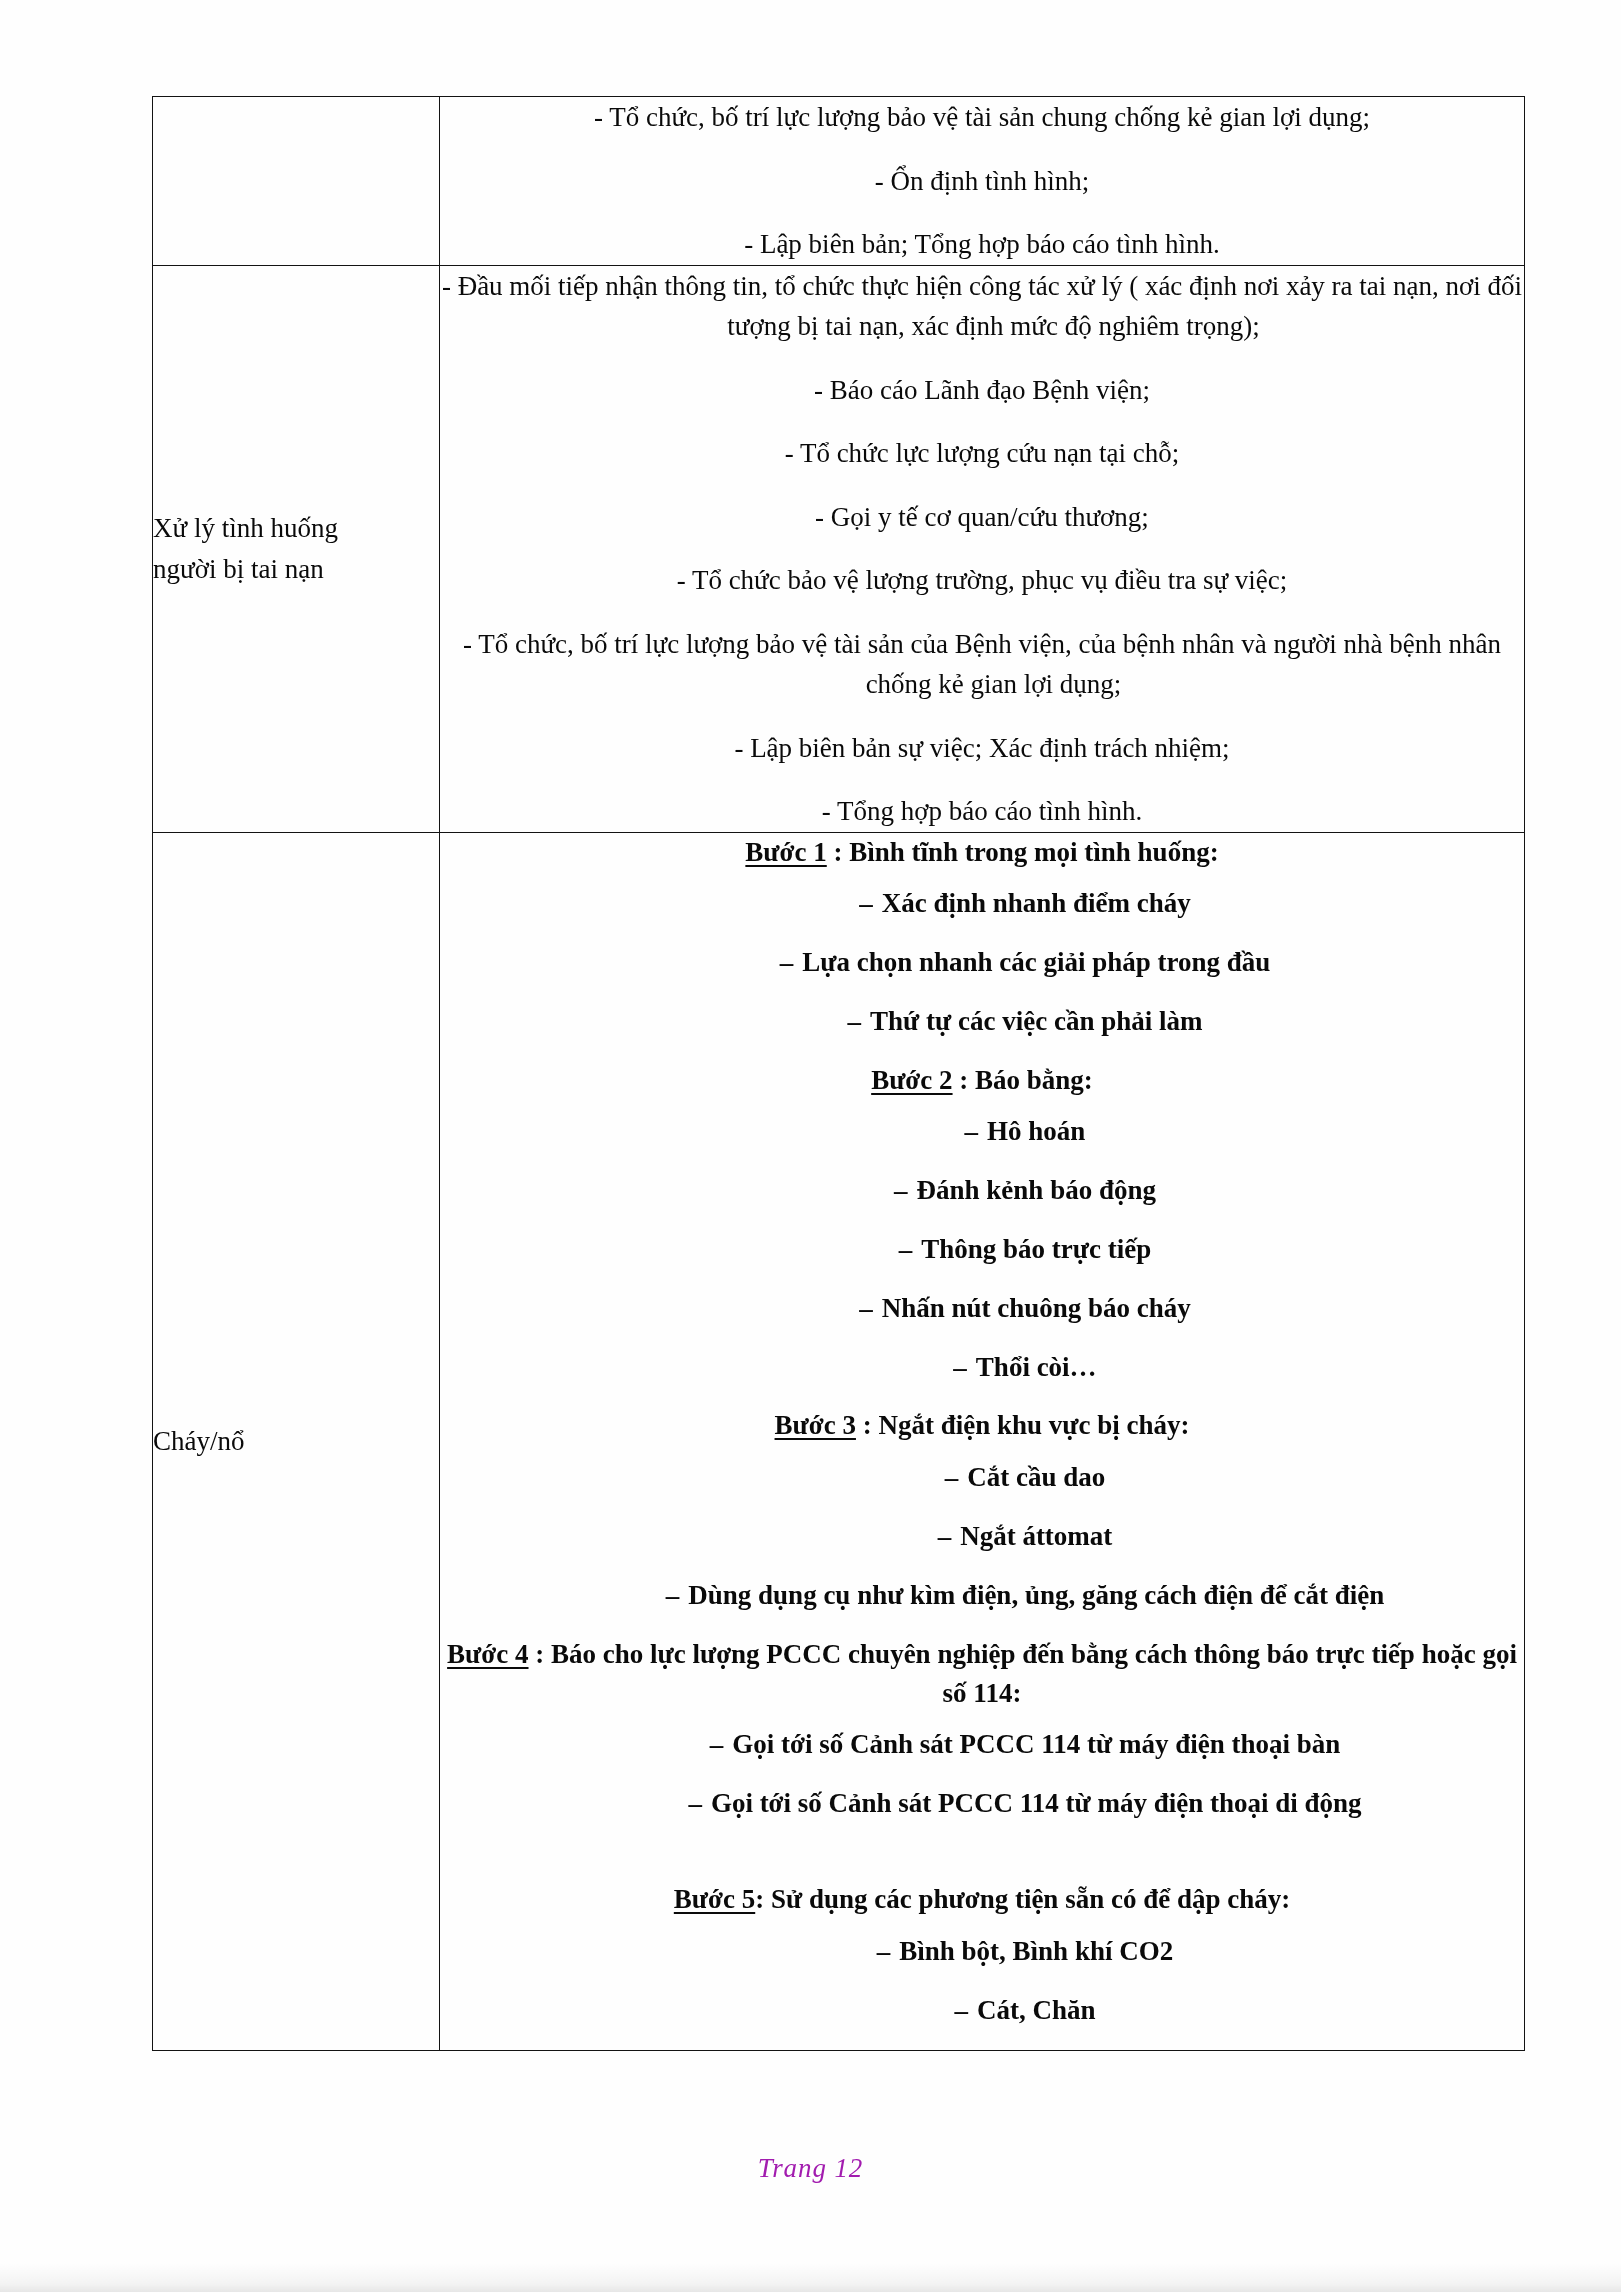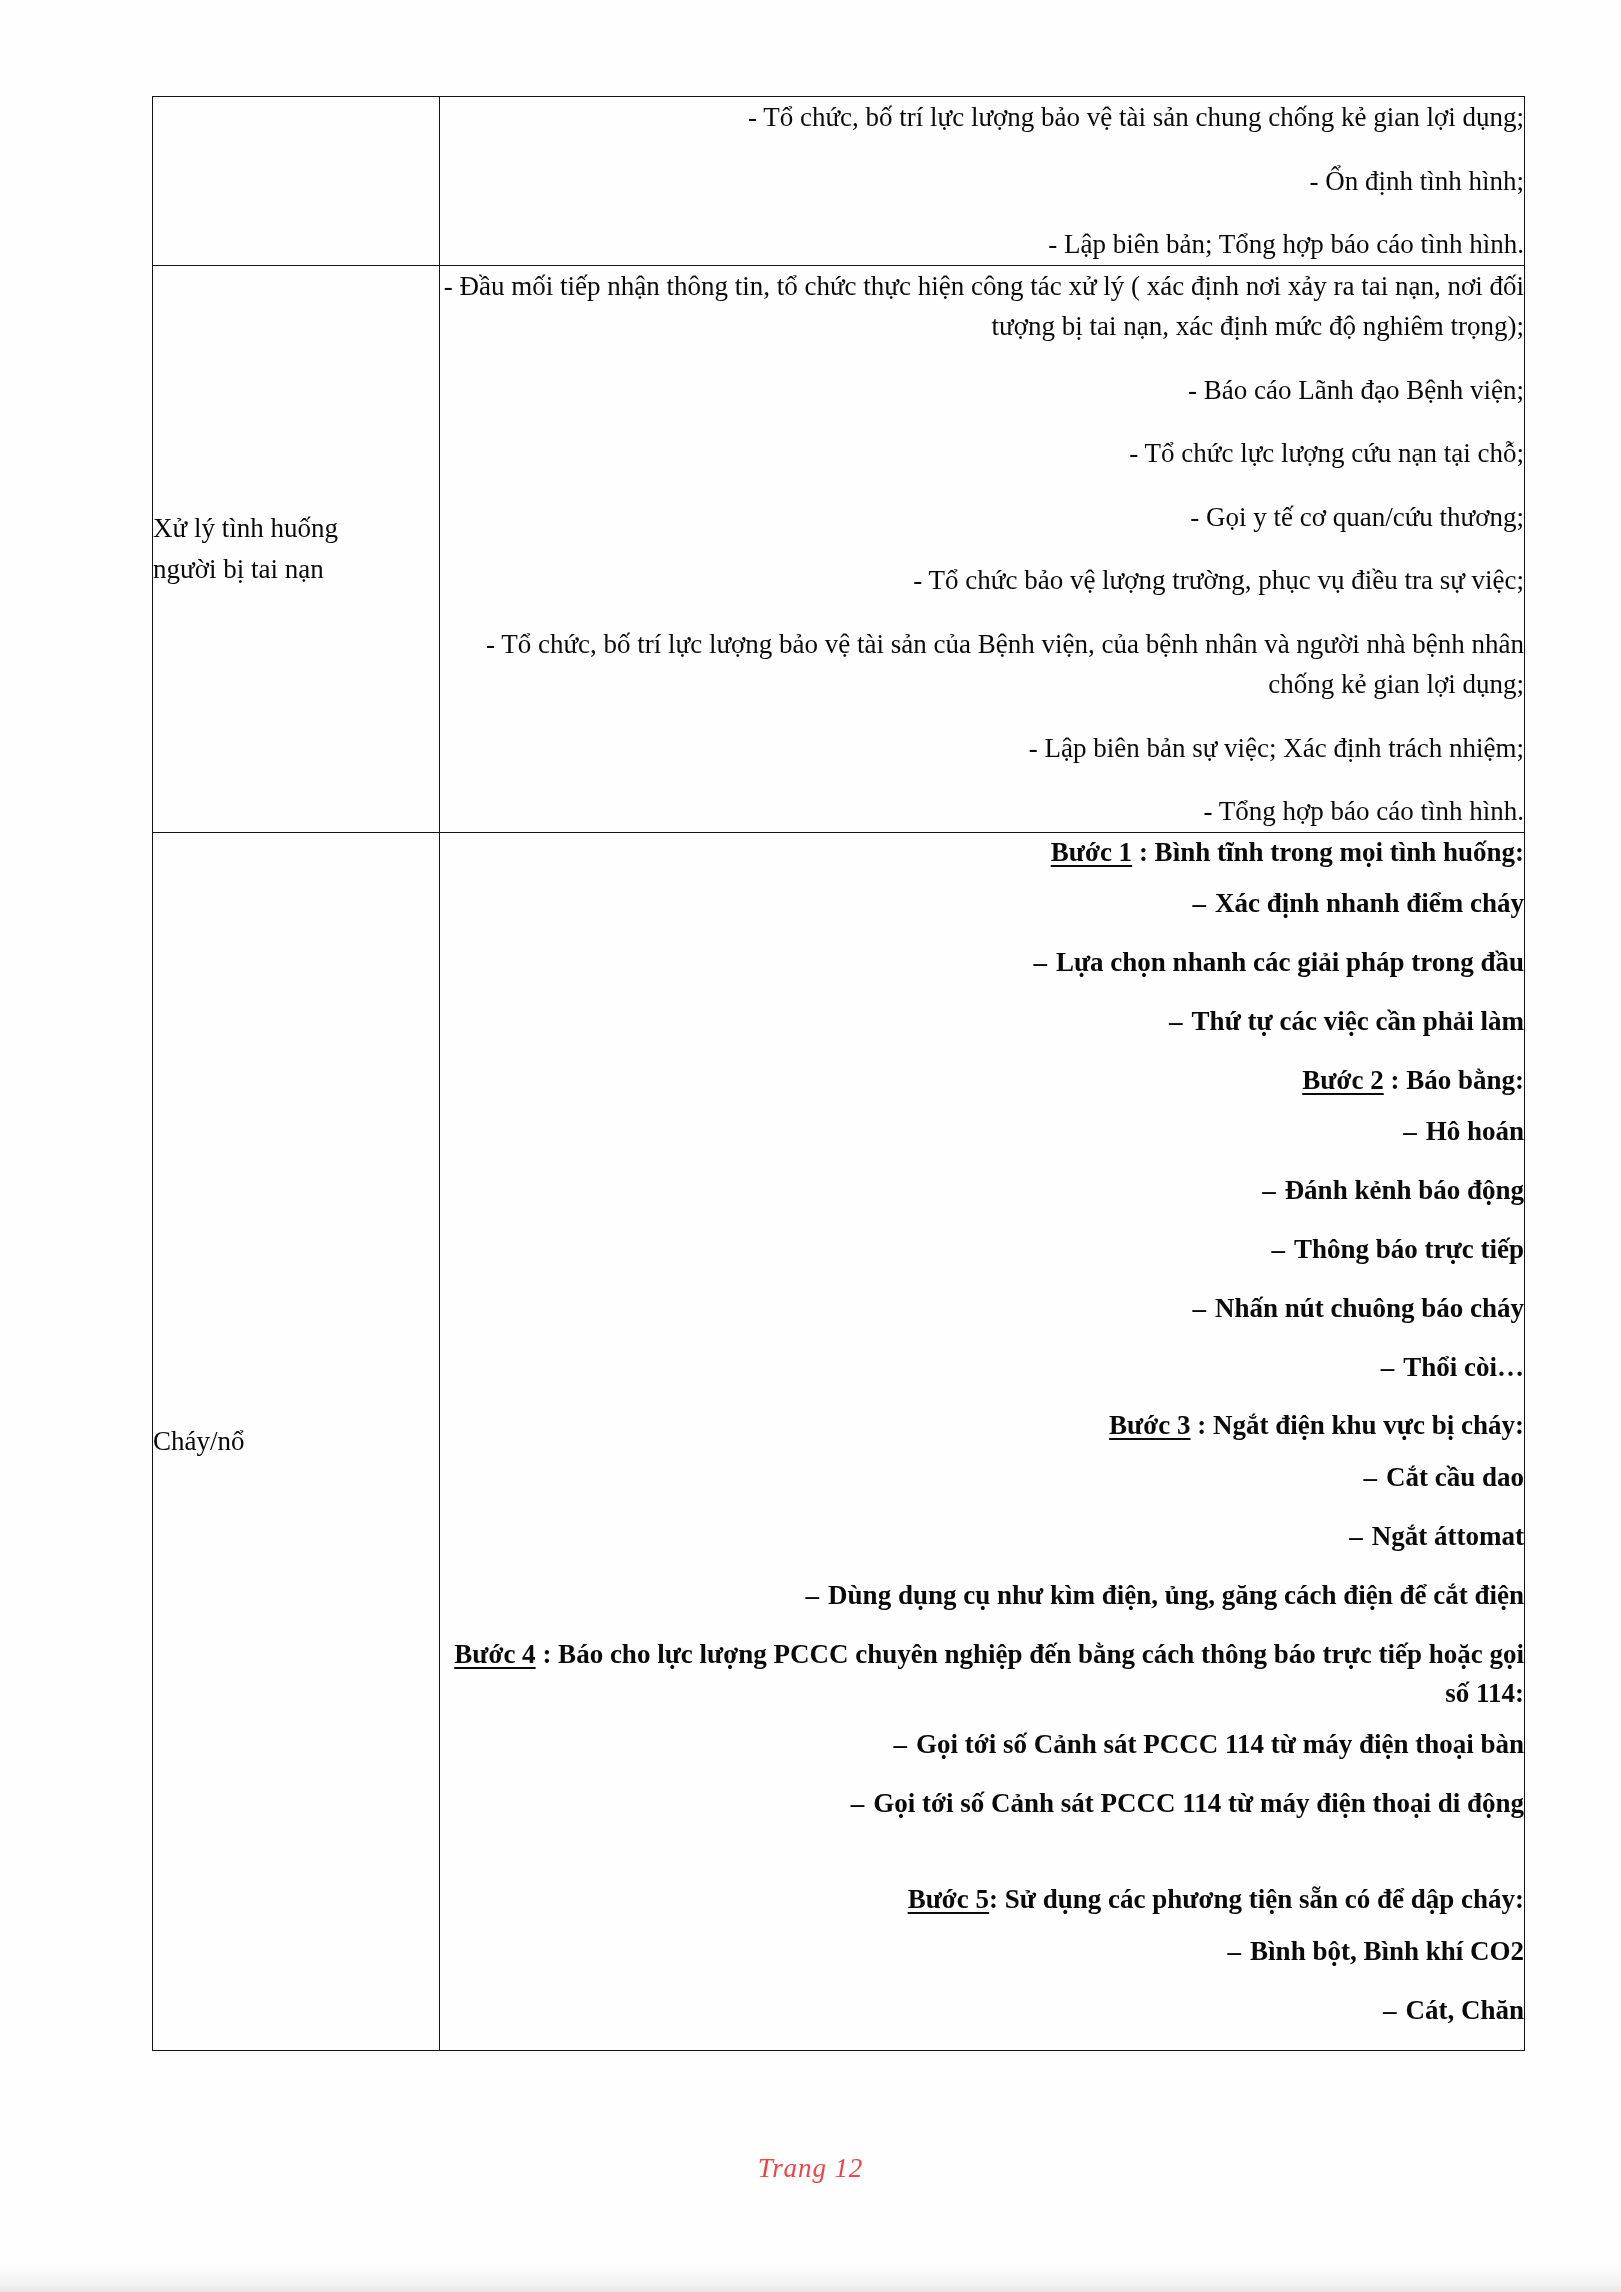--- a/index.html
+++ b/index.html
@@ -68,21 +68,21 @@
   .situation-cell {
     text-align: left;
     font-size: 27px;
     line-height: 1.5;
     padding: 9px 9px;
   }
   .measures-cell {
     font-size: 27px;
     line-height: 1.50;
     padding: 16px 19.7px 18px 19.7px;
-    text-align: right;
+    text-align: center;
   }
 
   .m-line {
     margin: 0 0 23px 0;
     text-indent: 0;
   }
   .m-line:last-child { margin-bottom: 0; }
 
   
   .m-line.dash {
@@ -115,21 +115,21 @@
 
   .footer {
     position: absolute;
     left: 0;
     top: 2153px;
     width: 1621px;
     text-align: center;
     font-style: italic;
     font-size: 27px;
     letter-spacing: 0.9px;
-    color: #ef4444;
+    color: #a21caf;
   }
 </style>
 </head>
 <body>
 
 <div class="page">
 
   <table class="doc-table">
     <colgroup>
       <col class="col-left">

